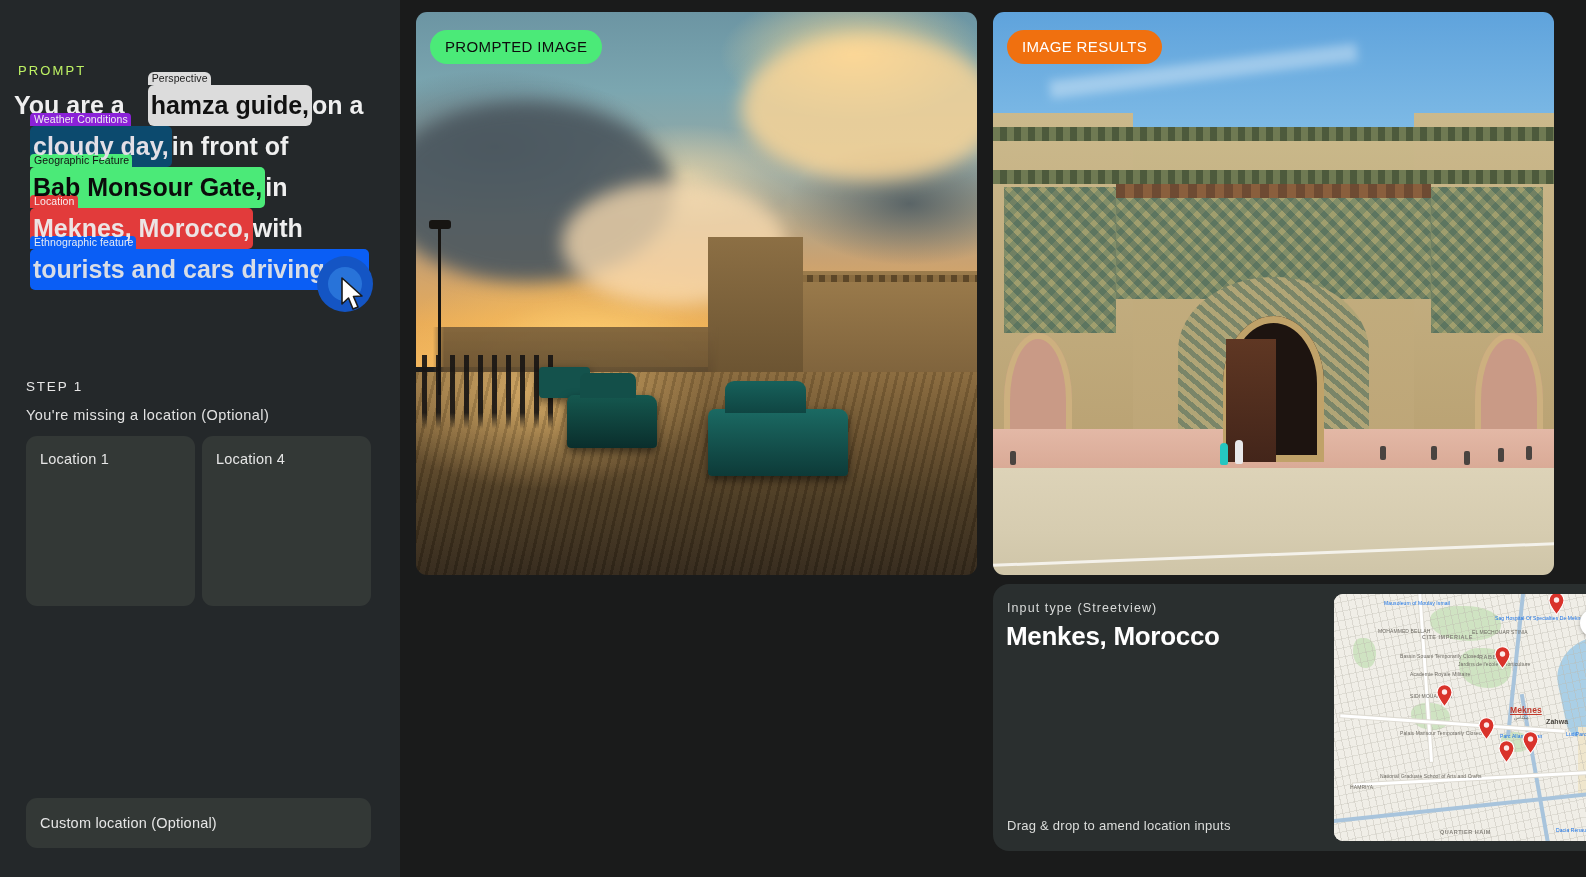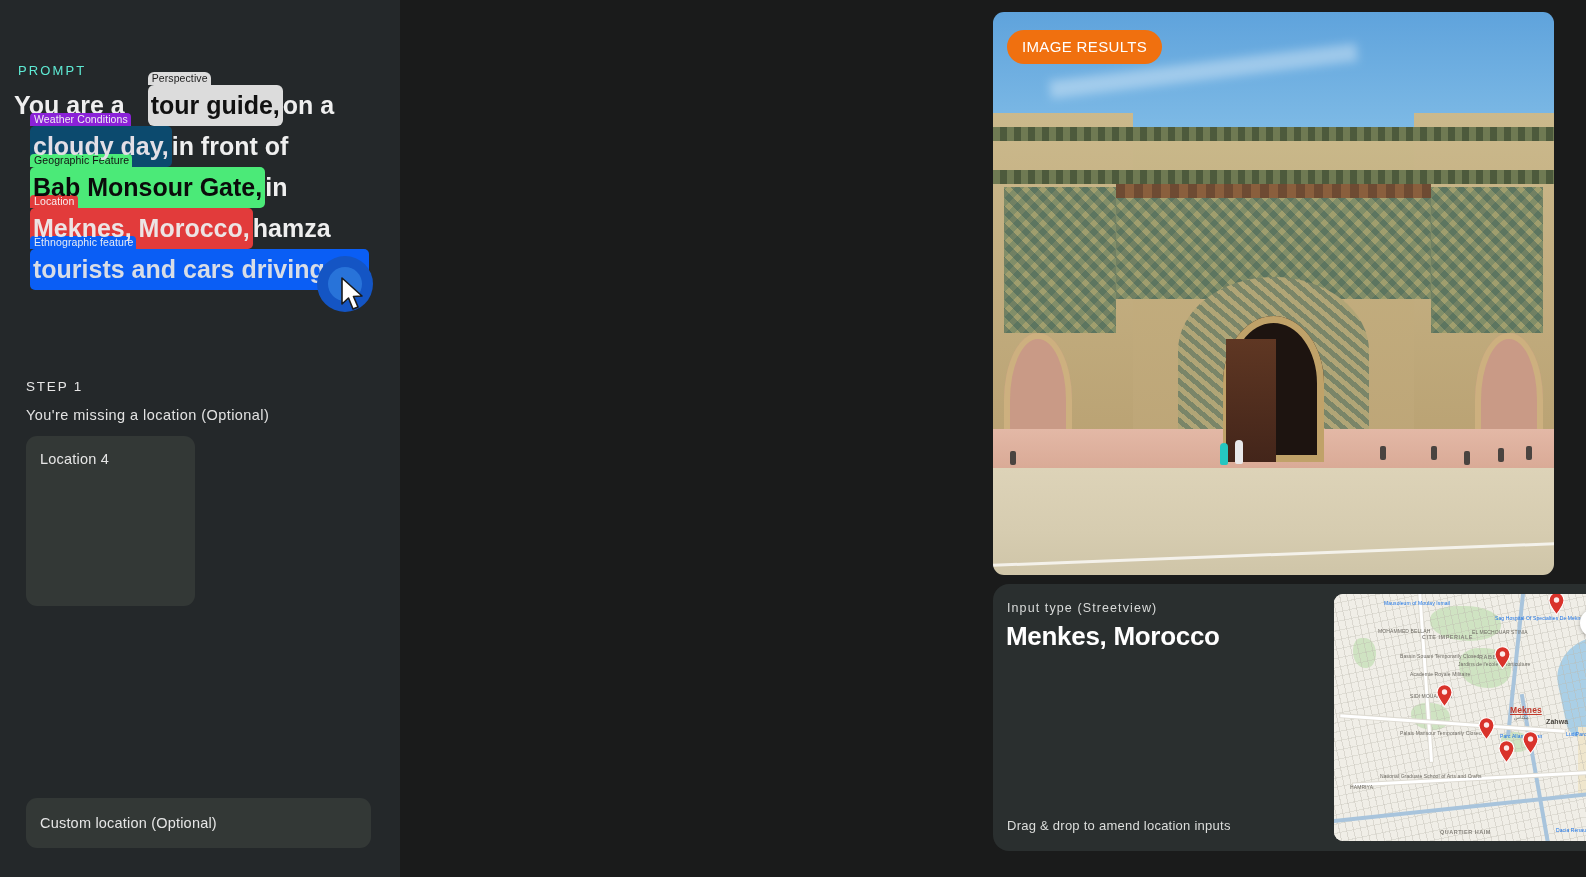--- a/index.html
+++ b/index.html
@@ -14,21 +14,21 @@
 
   
   .sidebar {
     width:400px; height:877px; flex:0 0 400px;
     background:#24282a;
     position:relative;
     padding:0 26px;
   }
   .prompt-label {
     position:absolute; left:18px; top:63px;
-    font-size:13px; letter-spacing:2.1px; font-weight:400; color:#5eead4;
+    font-size:13px; letter-spacing:2.1px; font-weight:400; color:#bef264;
   }
   .prompt-body {
     position:absolute; left:14px; top:85px; width:372px;
   }
   .pline {
     display:block;
     font-size:25px; font-weight:700; line-height:41px;
     white-space:nowrap; color:#efefef;
     margin-bottom:0px;
     height:41px;
@@ -345,63 +345,85 @@
 
 <div class="app">
 
   <aside class="sidebar">
 
     <div class="prompt-label">PROMPT</div>
 
     <div class="prompt-body">
 
       <div class="pline">
-        <span>You are a </span><span class="chip perspective"><span class="tag">Perspective</span><span class="ctext">tour guide,</span></span><span>on a</span>
+        <span>You are a </span><span class="chip perspective"><span class="tag">Perspective</span><span class="ctext">hamza guide,</span></span><span>on a</span>
       </div>
 
       <div class="pline">
         <span class="chip weather"><span class="tag">Weather Conditions</span><span class="ctext">cloudy day,</span></span><span>in front of</span>
       </div>
 
       <div class="pline">
         <span class="chip geo"><span class="tag">Geographic Feature</span><span class="ctext">Bab Monsour Gate,</span></span><span>in</span>
       </div>
 
       <div class="pline">
-        <span class="chip location"><span class="tag">Location</span><span class="ctext">Meknes, Morocco,</span></span><span>hamza</span>
+        <span class="chip location"><span class="tag">Location</span><span class="ctext">Meknes, Morocco,</span></span><span>with</span>
       </div>
 
       <div class="pline">
         <span class="chip ethno"><span class="tag">Ethnographic feature</span><span class="ctext">tourists and cars driving </span><span class="ctext dim">by.</span></span>
       </div>
     </div>
 
     <div class="ripple"></div>
     <div class="cursor">
       <svg width="26" height="34" viewBox="0 0 26 34">
         <path d="M2 1 L2 27 L8.5 21 L13 32 L18 30 L13.5 19.5 L22 19 Z" fill="#ffffff" stroke="#1b1b1b" stroke-width="1.6" stroke-linejoin="round"></path>
       </svg>
     </div>
 
     <div class="step-label">STEP 1</div>
     <div class="step-sub">You're missing a location (Optional)</div>
 
     <div class="loc-grid">
       <div class="loc-card">
+        <span>Location 1</span>
+      </div>
+      <div class="loc-card">
         <span>Location 4</span>
       </div>
     </div>
 
     <div class="custom-loc">
       <span>Custom location (Optional)</span>
     </div>
   </aside>
 
   <main class="main">
 
+    <div class="card-img" id="prompted-image">
+      <div class="ph">
+        <div class="sunset-sky"></div>
+        <div class="cloudA"></div>
+        <div class="cloudB"></div>
+        <div class="cloudC"></div>
+        <div class="sun-glow"></div>
+        <div class="wall-right"></div>
+        <div class="gate-tower"></div>
+        <div class="skyline"></div>
+        <div class="road"></div>
+        <div class="lamp"></div>
+        <div class="crowd"></div>
+        <div class="car far"></div>
+        <div class="car mid"></div>
+        <div class="car big"></div>
+      </div>
+      <div class="badge green">PROMPTED IMAGE</div>
+    </div>
 
     <div class="card-img" id="result-image">
       <div class="ph">
         <div class="bm-sky"></div>
         <div class="bm-facade"></div>
         <div class="bm-wing l"></div>
         <div class="bm-wing r"></div>
         <div class="bm-cornice w"></div>
         <div class="bm-band"></div>
         <div class="bm-cornice"></div>

